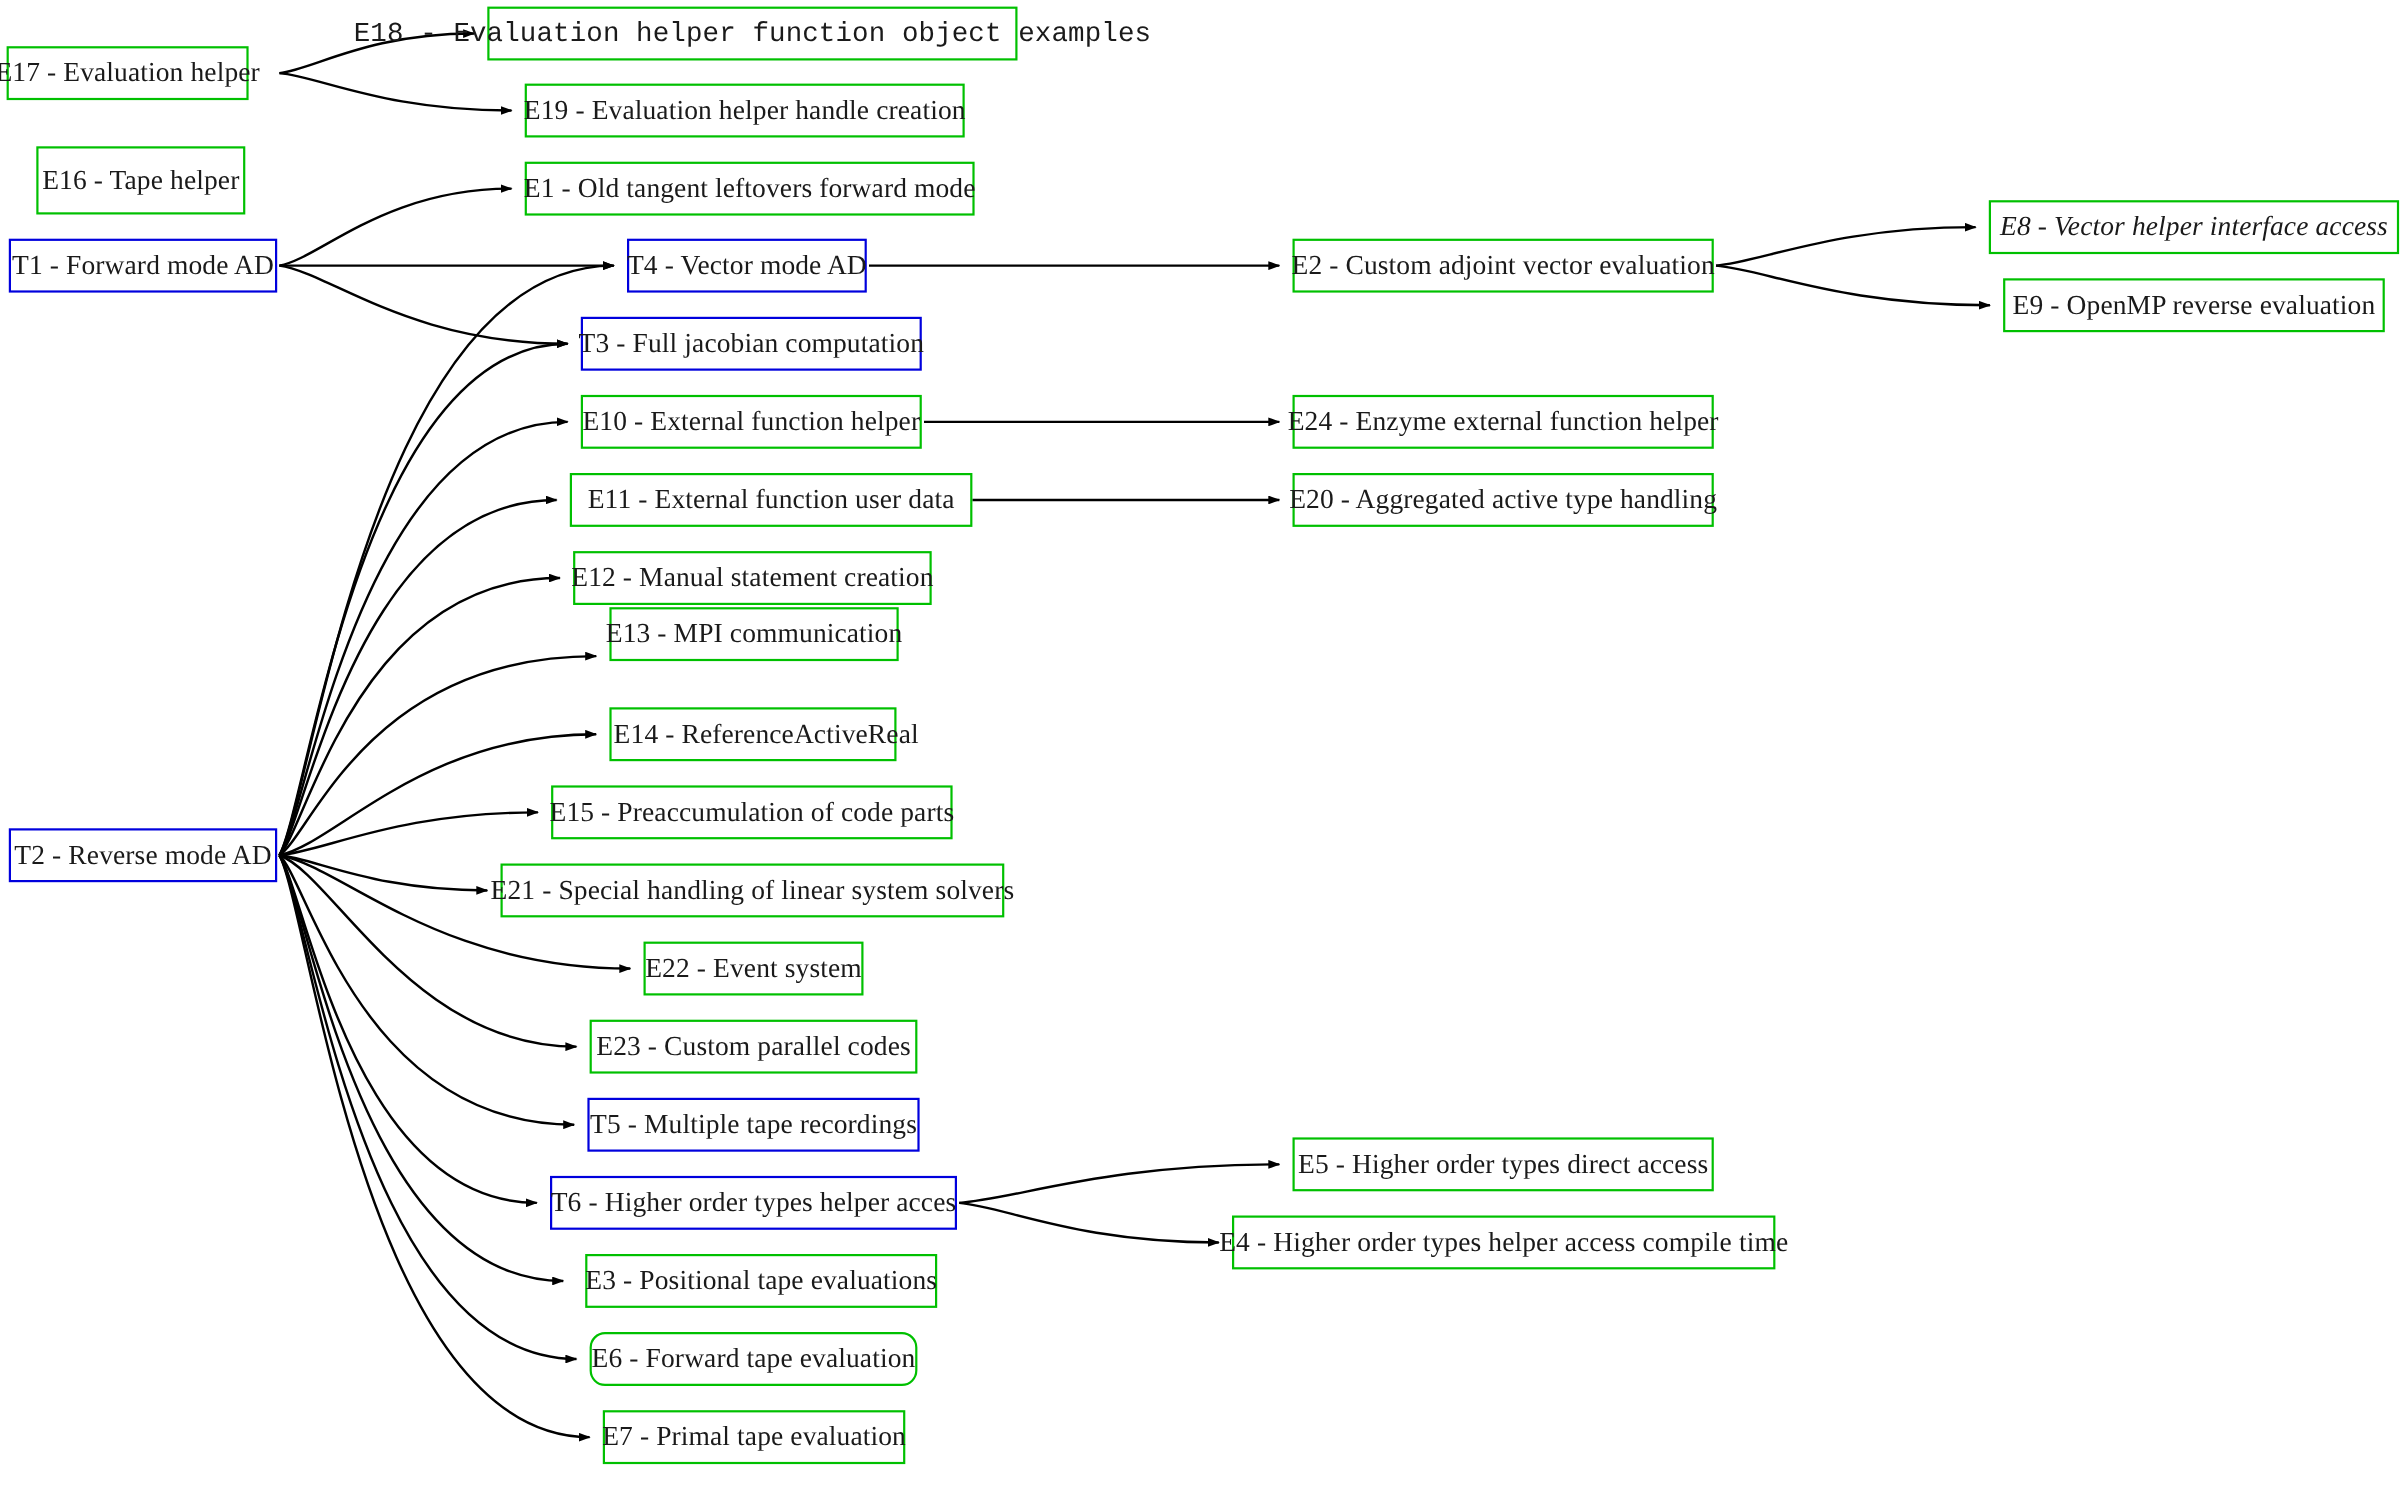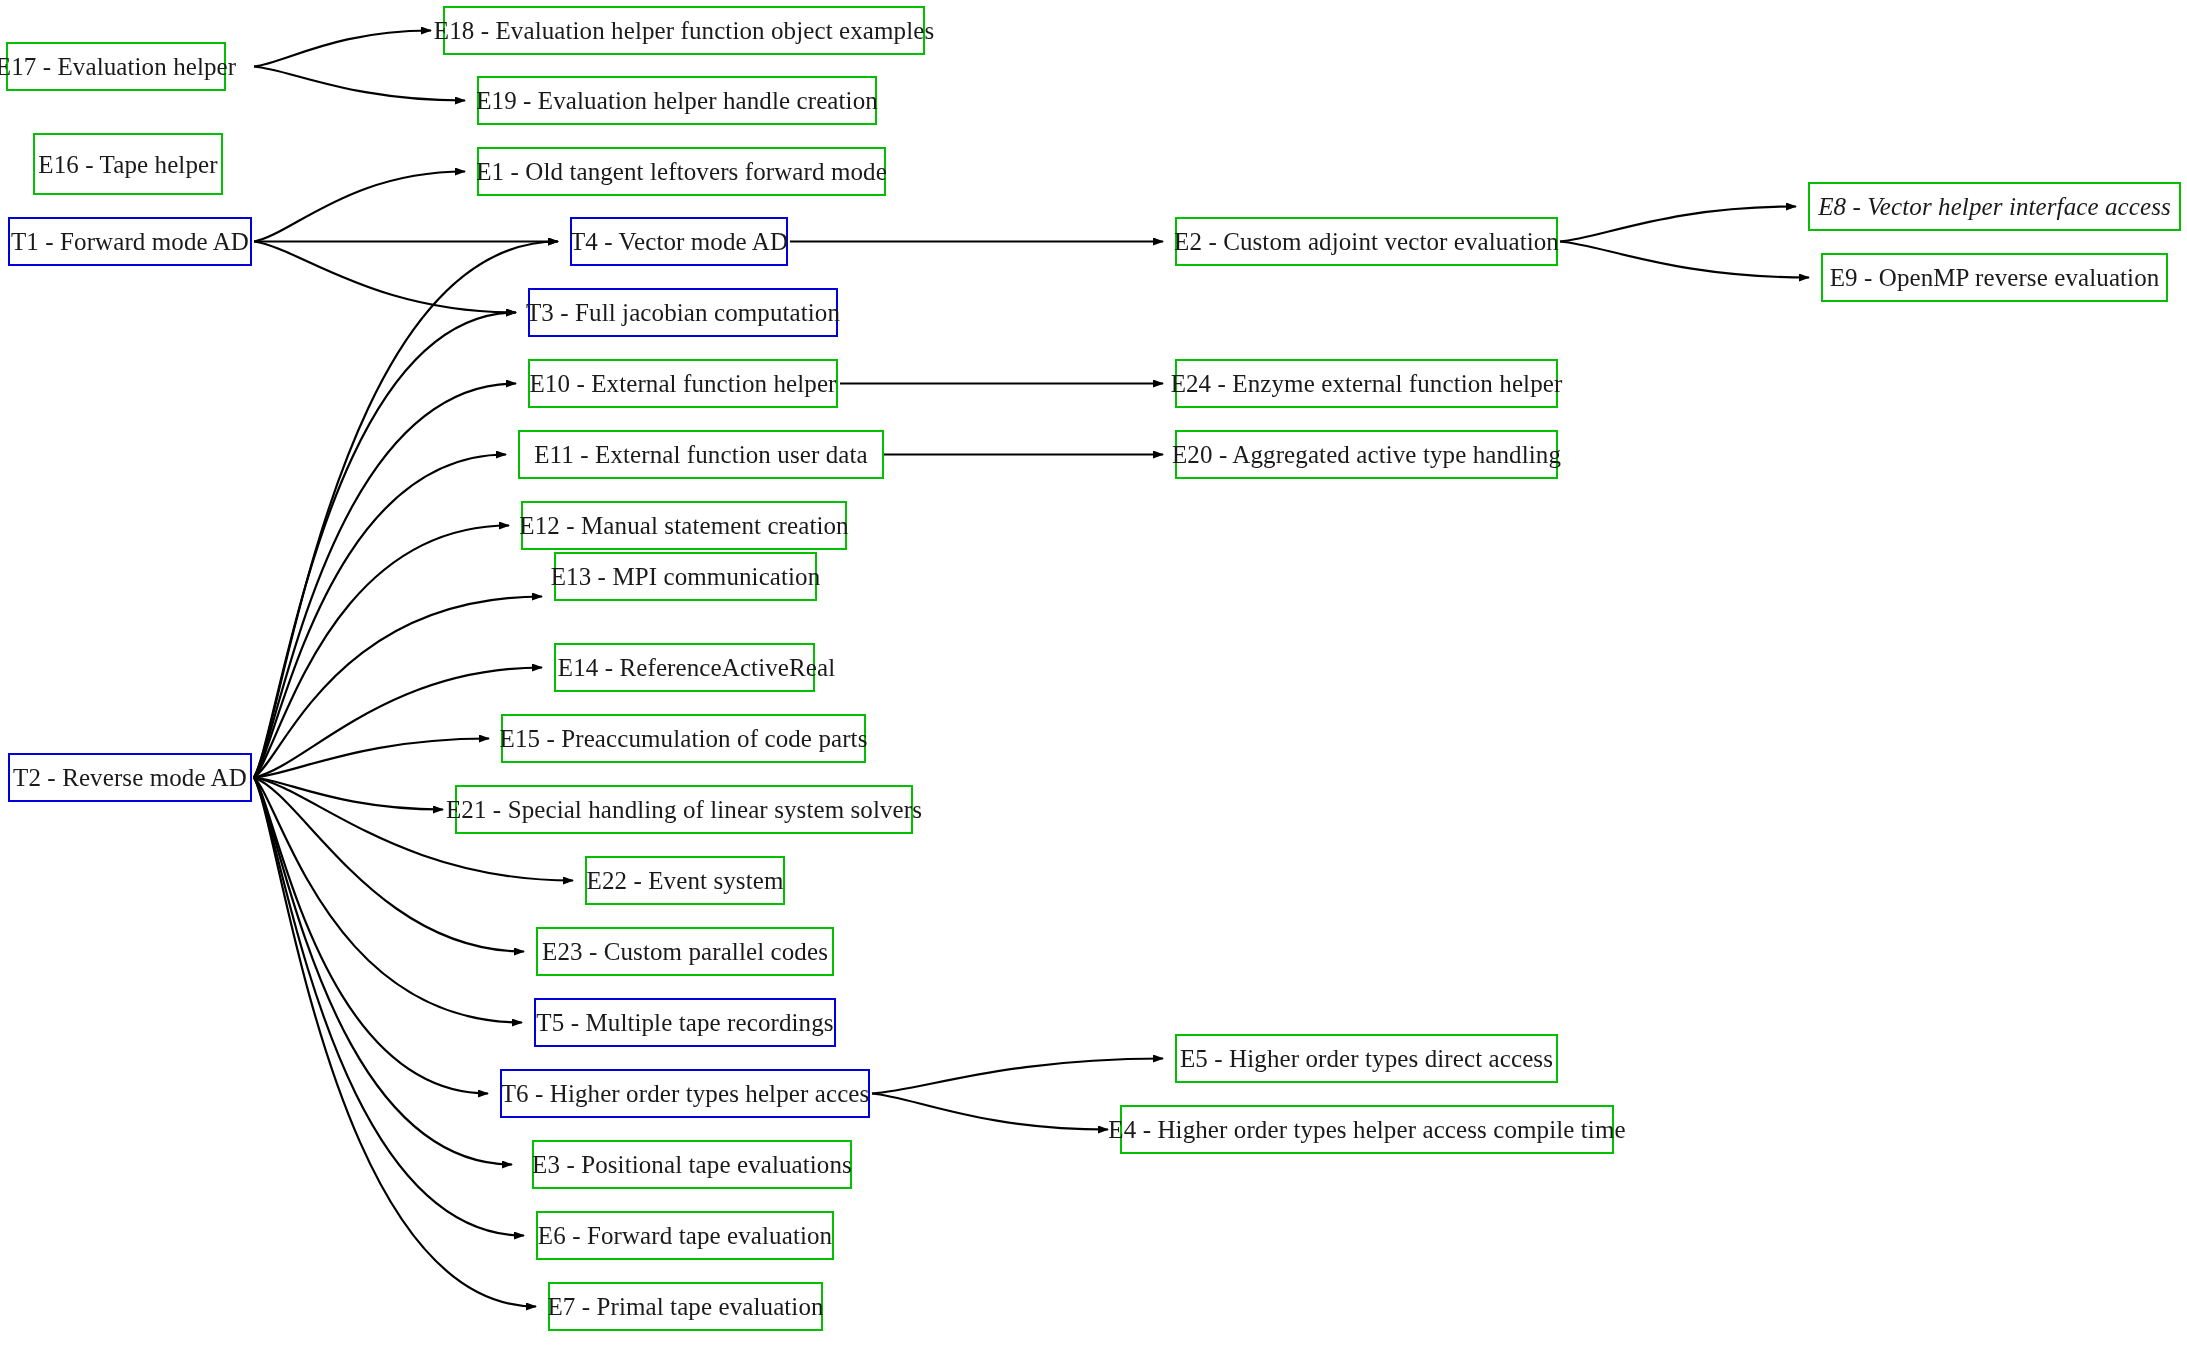--- a/index.html
+++ b/index.html
@@ -82,21 +82,21 @@
         <path d="M254,777.5 C277.4,809.1 319.52,1093.5 488,1093.5" fill="none" stroke="#000000" stroke-width="2.2" marker-end="url(#arrow)"></path>
         <path d="M254,777.5 C279.8,816.2 326.24,1164.5 512,1164.5" fill="none" stroke="#000000" stroke-width="2.2" marker-end="url(#arrow)"></path>
         <path d="M254,777.5 C281,823.3 329.6,1235.5 524,1235.5" fill="none" stroke="#000000" stroke-width="2.2" marker-end="url(#arrow)"></path>
         <path d="M254,777.5 C282.2,830.4 332.96000000000004,1306.5 536,1306.5" fill="none" stroke="#000000" stroke-width="2.2" marker-end="url(#arrow)"></path>
       </g>
   </svg>
   <div id="node-layer">
       <div class="node" style="left: 6px; top: 42px; width: 220px; height: 49px;">
         <span class="node-label">E17 - Evaluation helper</span>
       </div>
-      <div class="node" style="left: 443px; top: 6px; width: 482px; height: 49px;">
+      <div class="node" style="left: 443px; top: 6px; width: 482px; height: 49px; font-family: Liberation Mono, monospace;">
         <span class="node-label">E18 - Evaluation helper function object examples</span>
       </div>
       <div class="node" style="left: 477px; top: 76px; width: 400px; height: 49px;">
         <span class="node-label">E19 - Evaluation helper handle creation</span>
       </div>
       <div class="node" style="left: 33px; top: 133px; width: 190px; height: 62px;">
         <span class="node-label">E16 - Tape helper</span>
       </div>
       <div class="node" style="left: 477px; top: 147px; width: 409px; height: 49px;">
         <span class="node-label">E1 - Old tangent leftovers forward mode</span>
@@ -160,21 +160,21 @@
       </div>
       <div class="node" style="left: 1175px; top: 1034px; width: 383px; height: 49px;">
         <span class="node-label">E5 - Higher order types direct access</span>
       </div>
       <div class="node" style="left: 1120px; top: 1105px; width: 494px; height: 49px;">
         <span class="node-label">E4 - Higher order types helper access compile time</span>
       </div>
       <div class="node" style="left: 532px; top: 1140px; width: 320px; height: 49px;">
         <span class="node-label">E3 - Positional tape evaluations</span>
       </div>
-      <div class="node" style="left: 536px; top: 1211px; width: 298px; height: 49px;">
+      <div class="node" style="left: 536px; top: 1211px; width: 298px; height: 49px; border-radius: 14px;">
         <span class="node-label">E6 - Forward tape evaluation</span>
       </div>
       <div class="node" style="left: 548px; top: 1282px; width: 275px; height: 49px;">
         <span class="node-label">E7 - Primal tape evaluation</span>
       </div>
       <div class="node topic" style="left: 8px; top: 753px; width: 244px; height: 49px;">
         <span class="node-label">T2 - Reverse mode AD</span>
       </div>
     </div>
 </div>

